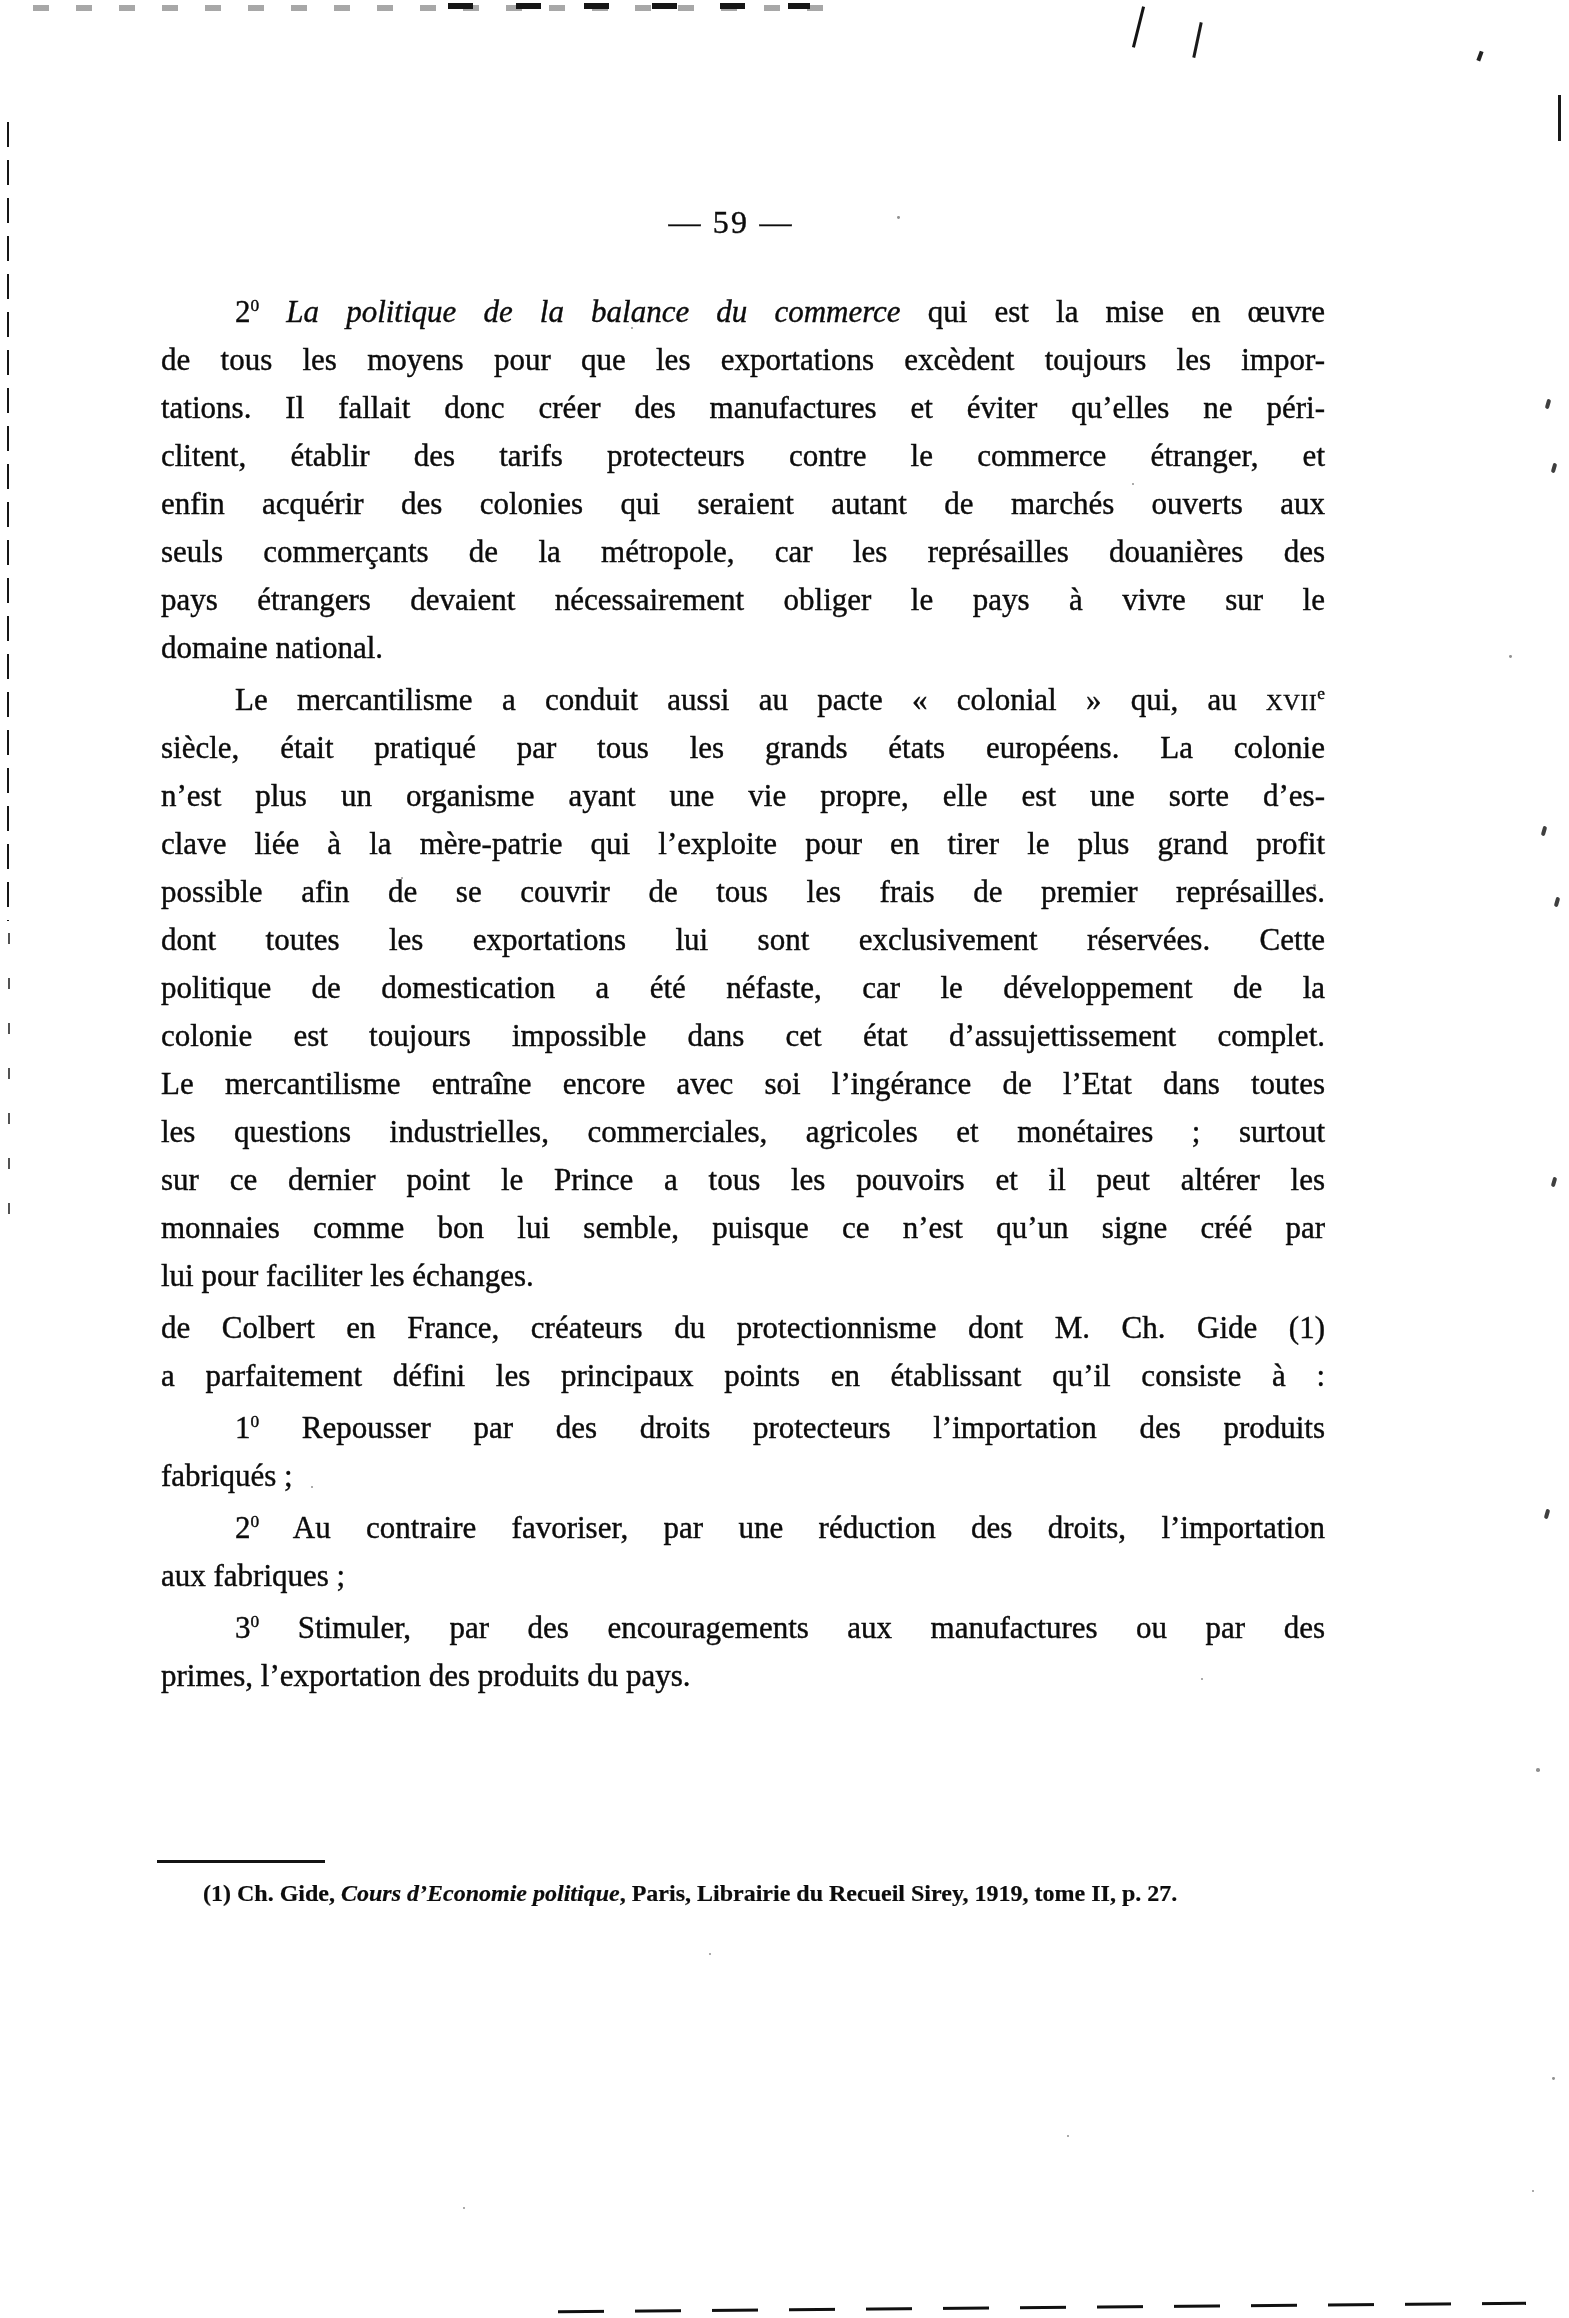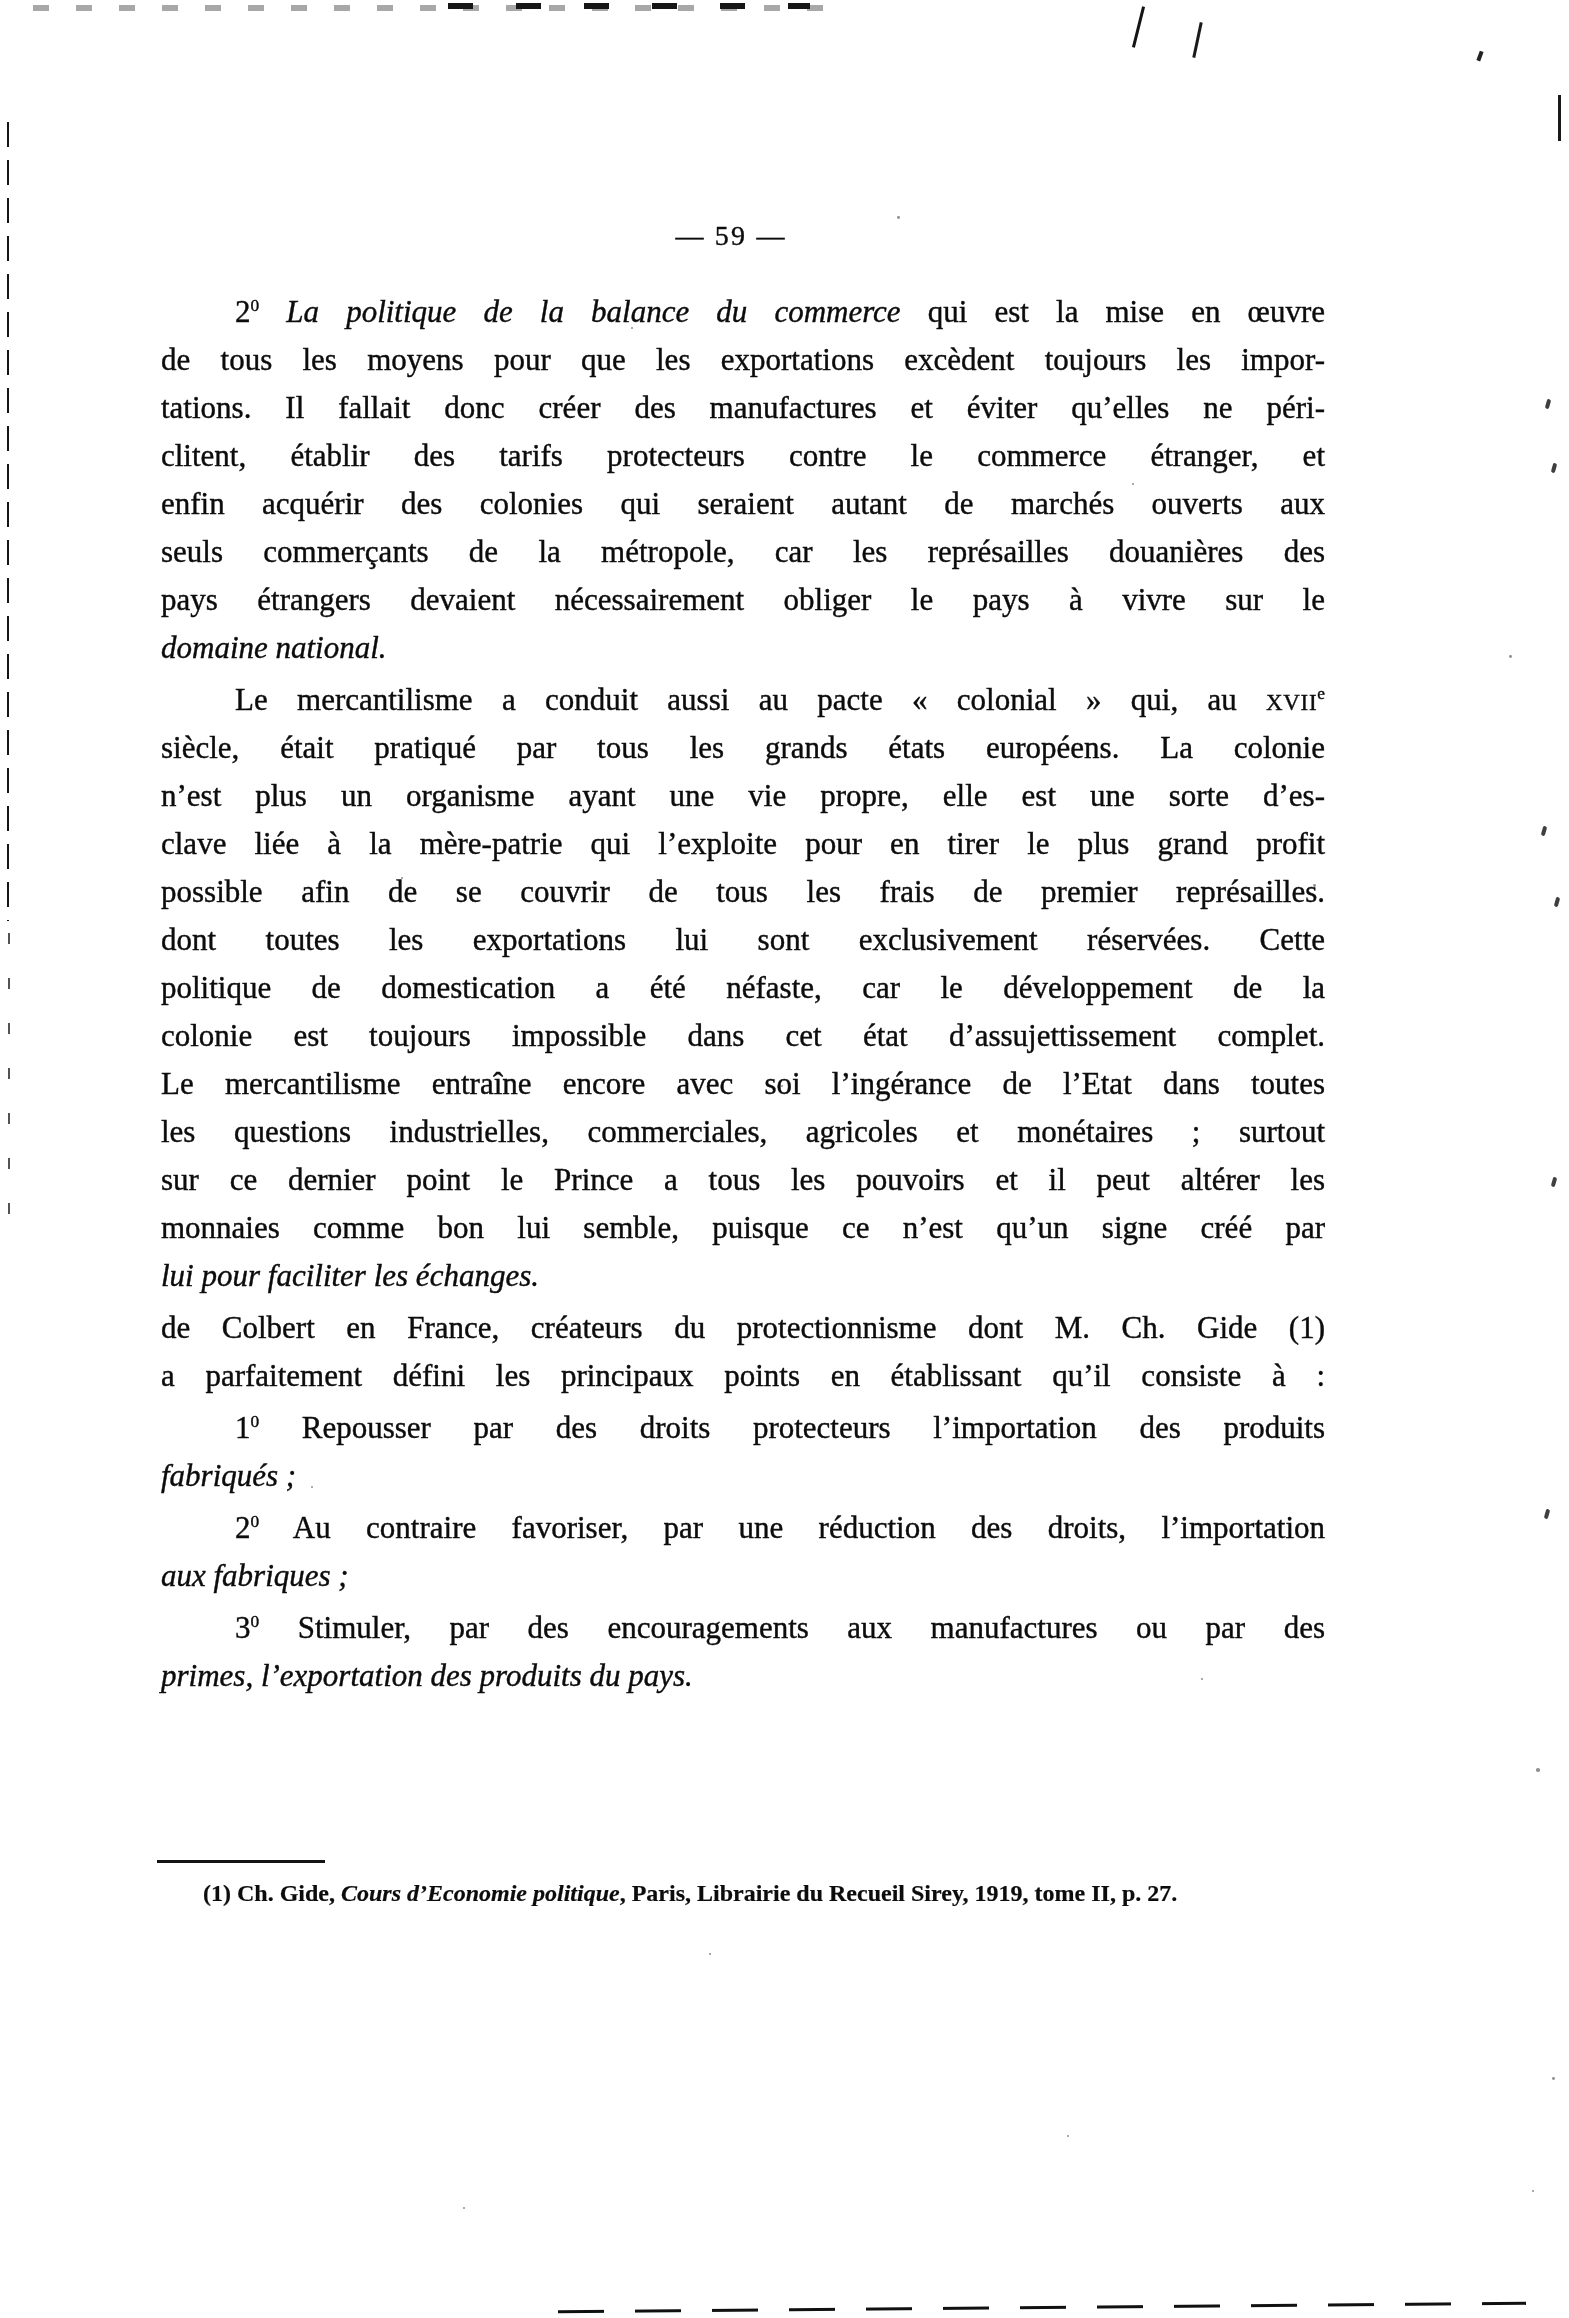--- a/index.html
+++ b/index.html
@@ -6,34 +6,34 @@
   .sheet{
     position:relative;
     width:1569px;height:2319px;
     background:#ffffff;
     overflow:hidden;
     font-family:"Liberation Serif", serif;
     color:#0c0c0c;
     -webkit-text-stroke:0.4px #0c0c0c;
   }
   .page-number{
-    position:absolute;top:220px;left:145px;width:1172px;
-    text-align:center;font-size:28px;letter-spacing:2.2px;white-space:pre;
+    position:absolute;top:204px;left:145px;width:1172px;
+    text-align:center;font-size:32px;letter-spacing:2.2px;white-space:pre;
   }
   .page-body{
     position:absolute;top:284px;left:157px;width:1172px;
   }
   .paragraph{margin:4px;padding:0;}
   .line{
     height:48px;line-height:48px;font-size:31px;
     text-align:justify;text-align-last:justify;
     overflow:visible;white-space:normal;
   }
   .line.indent{padding-left:74px;}
-  .line.last{text-align:left;text-align-last:left;font-style:italic;}
+  .line.last{text-align:left;text-align-last:left;}
   .it{font-style:italic;}
   .sc{font-size:0.74em;letter-spacing:0.7px;}
   .sup{font-size:0.56em;vertical-align:super;line-height:0;}
   .footnote-rule{
     position:absolute;top:1860px;left:157px;width:168px;height:2.9px;
     background:#141414;
   }
   .footnote{
     position:absolute;top:1877px;left:157px;width:1215px;
     font-size:24px;line-height:33px;text-indent:46px;font-weight:bold;

